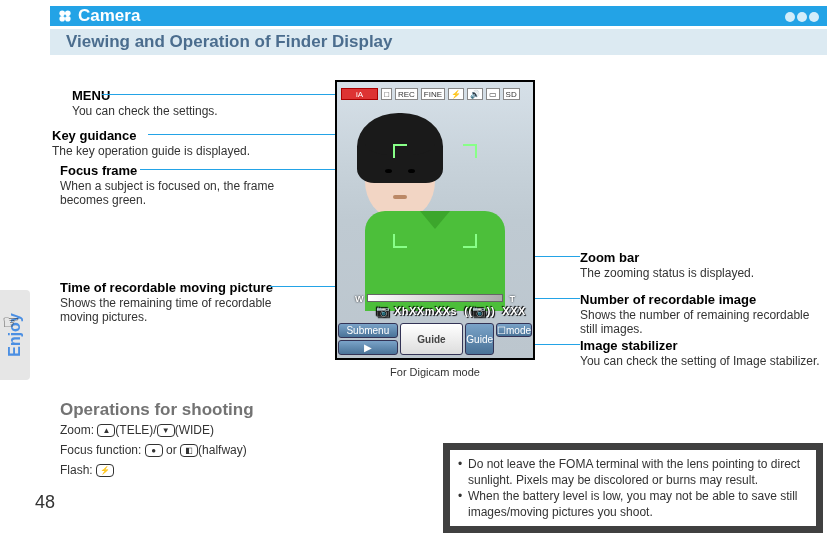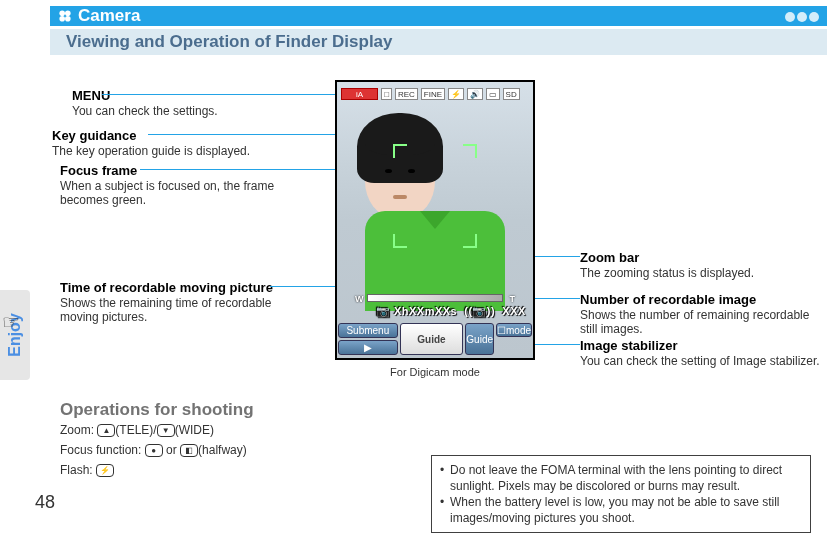--- a/index.html
+++ b/index.html
@@ -36,21 +36,21 @@
   .zoom-lbl { position:absolute; bottom:54px; font-size:9px; color:#fff; font-weight:bold; text-shadow:0 0 2px #000;}
   .info-line { position:absolute; bottom:40px; left:0; right:0; text-align:center; font-size:11px; color:#fff; font-weight:bold; text-shadow:1px 1px 1px #000, -1px -1px 1px #000; letter-spacing:0.5px;padding-left:32px;}
   .bottom-btns { position:absolute; bottom:2px; left:0; right:0; display:flex; height:34px; }
   .bbtn { flex:1; margin:1px; background:linear-gradient(#7aa3c8,#4a7398); color:#fff; font-size:10px; display:flex; align-items:center; justify-content:center; border:1px solid #335; border-radius:3px;}
   .bbtn.rec{ background:linear-gradient(#fff,#ddd); color:#444; font-weight:bold;}
   .finder-caption { position:absolute; top:366px; left:335px; width:200px; text-align:center; font-size:11px; }
   .line { position:absolute; background:#23a3e6; height:1px; }
   .line-v { width:1px; background:#23a3e6; position:absolute;}
   .ops { position:absolute; left:60px; top:400px; font-size:12px; line-height:20px;}
   .keybtn { display:inline-block; width:18px; height:13px; border:1px solid #333; border-radius:4px; vertical-align:middle; background:#fff; position:relative; font-size:8px; text-align:center; line-height:11px;}
-  .note-box { position:absolute; right:16px; bottom:10px; width:380px; border:1px solid #404040; padding:6px 8px; font-size:12px; line-height:16px;}
+  .note-box { position:absolute; right:4px; bottom:10px; width:380px; border:7px solid #404040; padding:6px 8px; font-size:12px; line-height:16px;}
   .note-box li{ list-style:none; position:relative; padding-left:10px;}
   .note-box li::before{ content:"•"; position:absolute; left:0;}
   .deco-right{ position:absolute; top:6px; right:8px; display:flex; gap:2px;}
   .clover{ width:10px;height:10px; background:#fff; border-radius:50%; opacity:.8;}
   .hand { position:absolute; left:2px; top:310px; font-size:20px;}
 </style>
 </head>
 <body>
 
 <div class="top-blue-bar">

